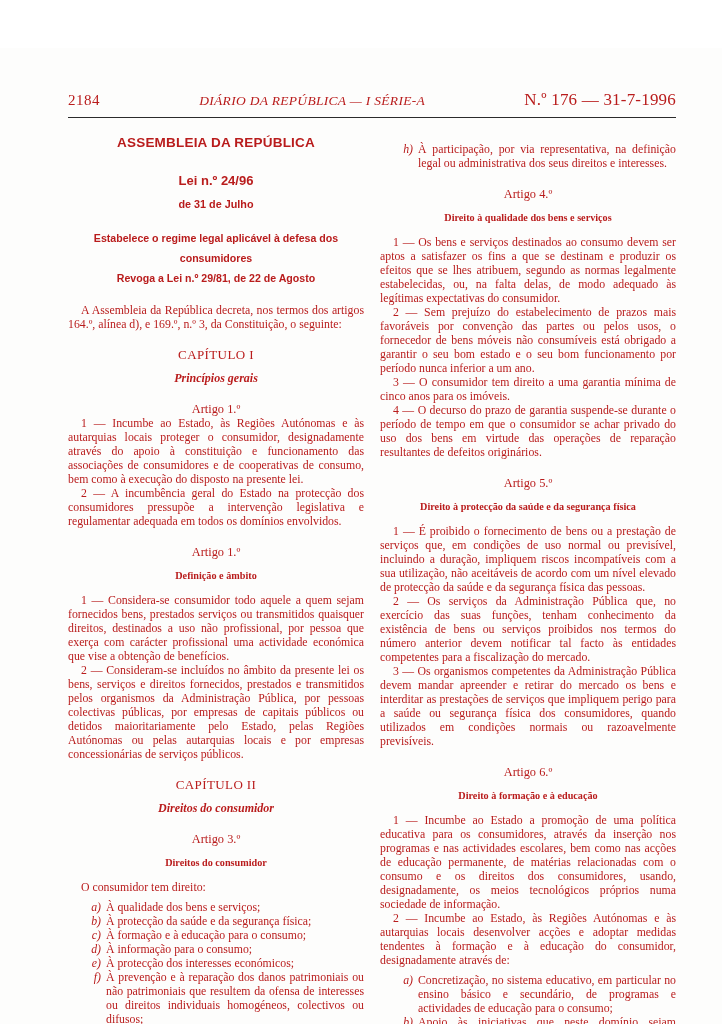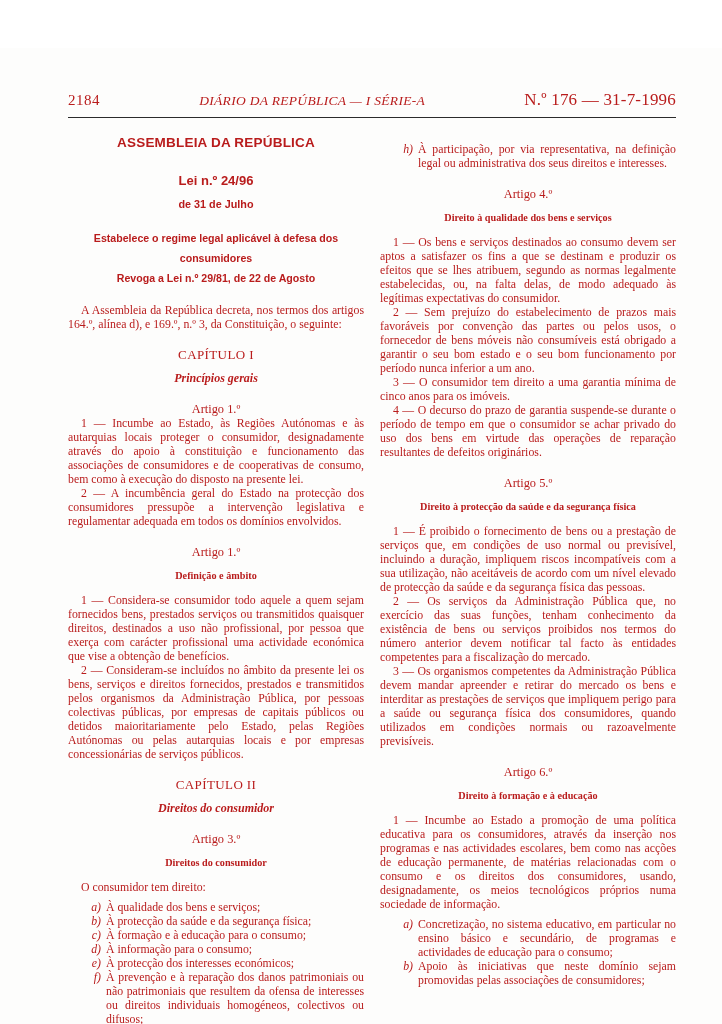--- a/index.html
+++ b/index.html
@@ -215,20 +215,21 @@
         <div class="blk blk-para">3 — O consumidor tem direito a uma garantia mínima de cinco anos para os imóveis.</div>
         <div class="blk blk-para">4 — O decurso do prazo de garantia suspende-se durante o período de tempo em que o consumidor se achar privado do uso dos bens em virtude das operações de reparação resultantes de defeitos originários.</div>
         <div class="blk blk-article">Artigo 5.º</div>
         <div class="blk blk-article_title">Direito à protecção da saúde e da segurança física</div>
         <div class="blk blk-para">1 — É proibido o fornecimento de bens ou a prestação de serviços que, em condições de uso normal ou previsível, incluindo a duração, impliquem riscos incompatíveis com a sua utilização, não aceitáveis de acordo com um nível elevado de protecção da saúde e da segurança física das pessoas.</div>
         <div class="blk blk-para">2 — Os serviços da Administração Pública que, no exercício das suas funções, tenham conhecimento da existência de bens ou serviços proibidos nos termos do número anterior devem notificar tal facto às entidades competentes para a fiscalização do mercado.</div>
         <div class="blk blk-para">3 — Os organismos competentes da Administração Pública devem mandar apreender e retirar do mercado os bens e interditar as prestações de serviços que impliquem perigo para a saúde ou segurança física dos consumidores, quando utilizados em condições normais ou razoavelmente previsíveis.</div>
         <div class="blk blk-article">Artigo 6.º</div>
         <div class="blk blk-article_title">Direito à formação e à educação</div>
         <div class="blk blk-para">1 — Incumbe ao Estado a promoção de uma política educativa para os consumidores, através da inserção nos programas e nas actividades escolares, bem como nas acções de educação permanente, de matérias relacionadas com o consumo e os direitos dos consumidores, usando, designadamente, os meios tecnológicos próprios numa sociedade de informação.</div>
+        <div class="blk blk-para">2 — Incumbe ao Estado, às Regiões Autónomas e às autarquias locais desenvolver acções e adoptar medidas tendentes à formação e à educação do consumidor, designadamente através de:</div>
         <div class="blk blk-list">
           <div class="list-item">
             <span class="list-label">a)</span>
             <span class="list-text">Concretização, no sistema educativo, em particular no ensino básico e secundário, de programas e actividades de educação para o consumo;</span>
           </div>
           <div class="list-item">
             <span class="list-label">b)</span>
             <span class="list-text">Apoio às iniciativas que neste domínio sejam promovidas pelas associações de consumidores;</span>
           </div>
         </div>

